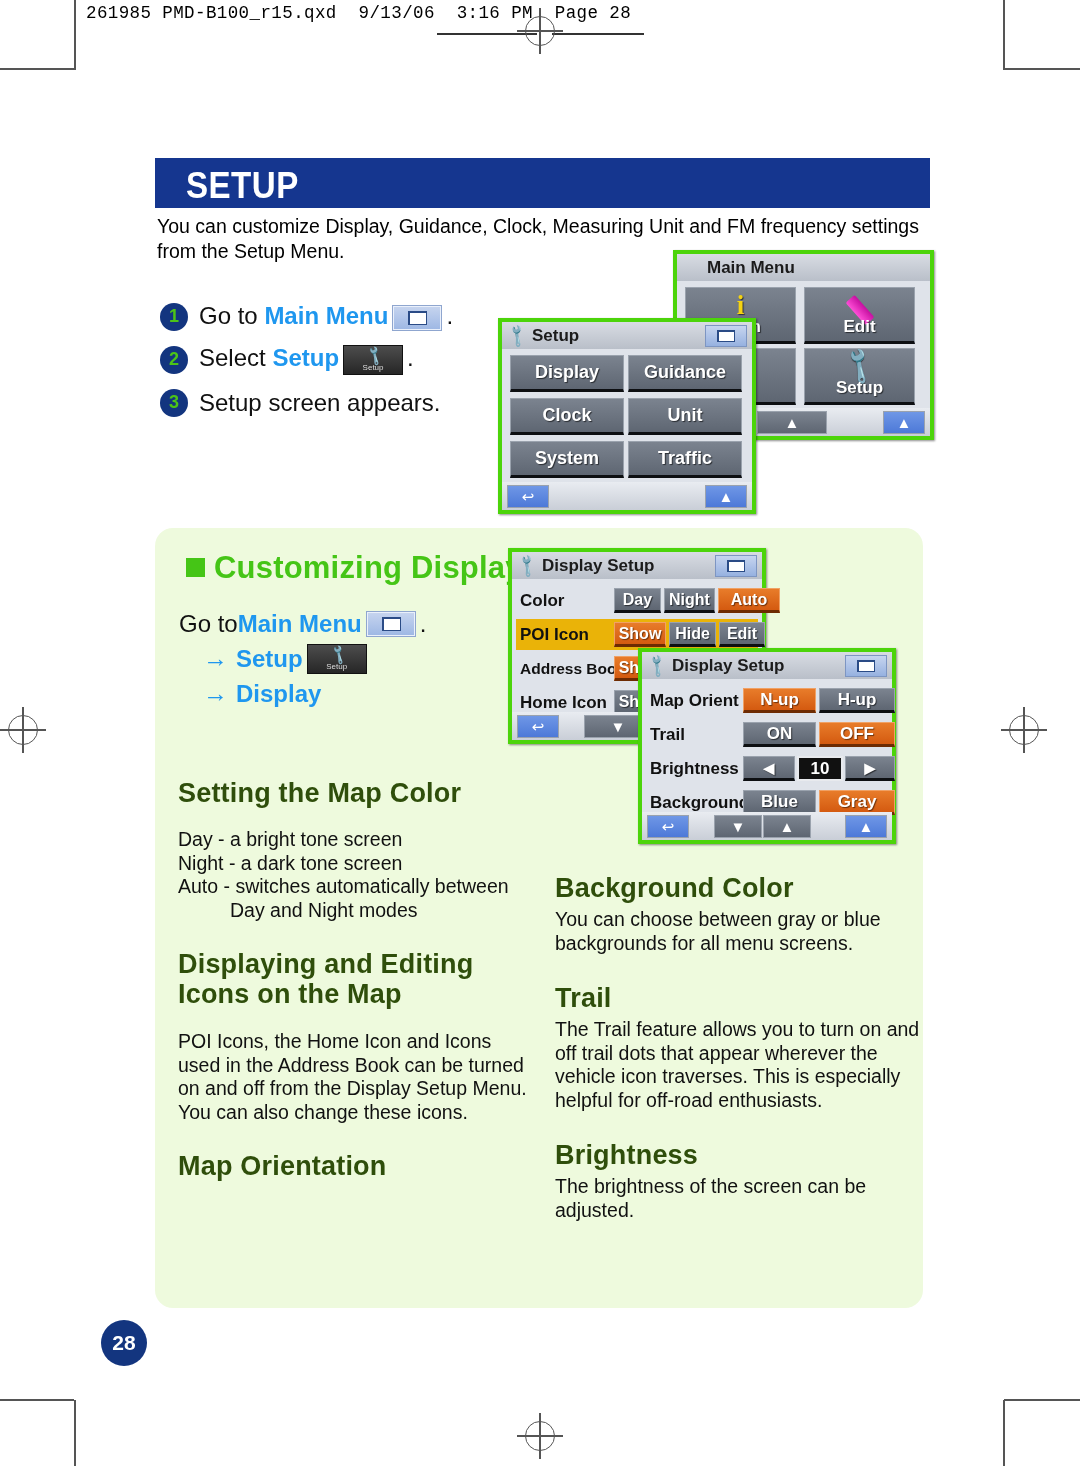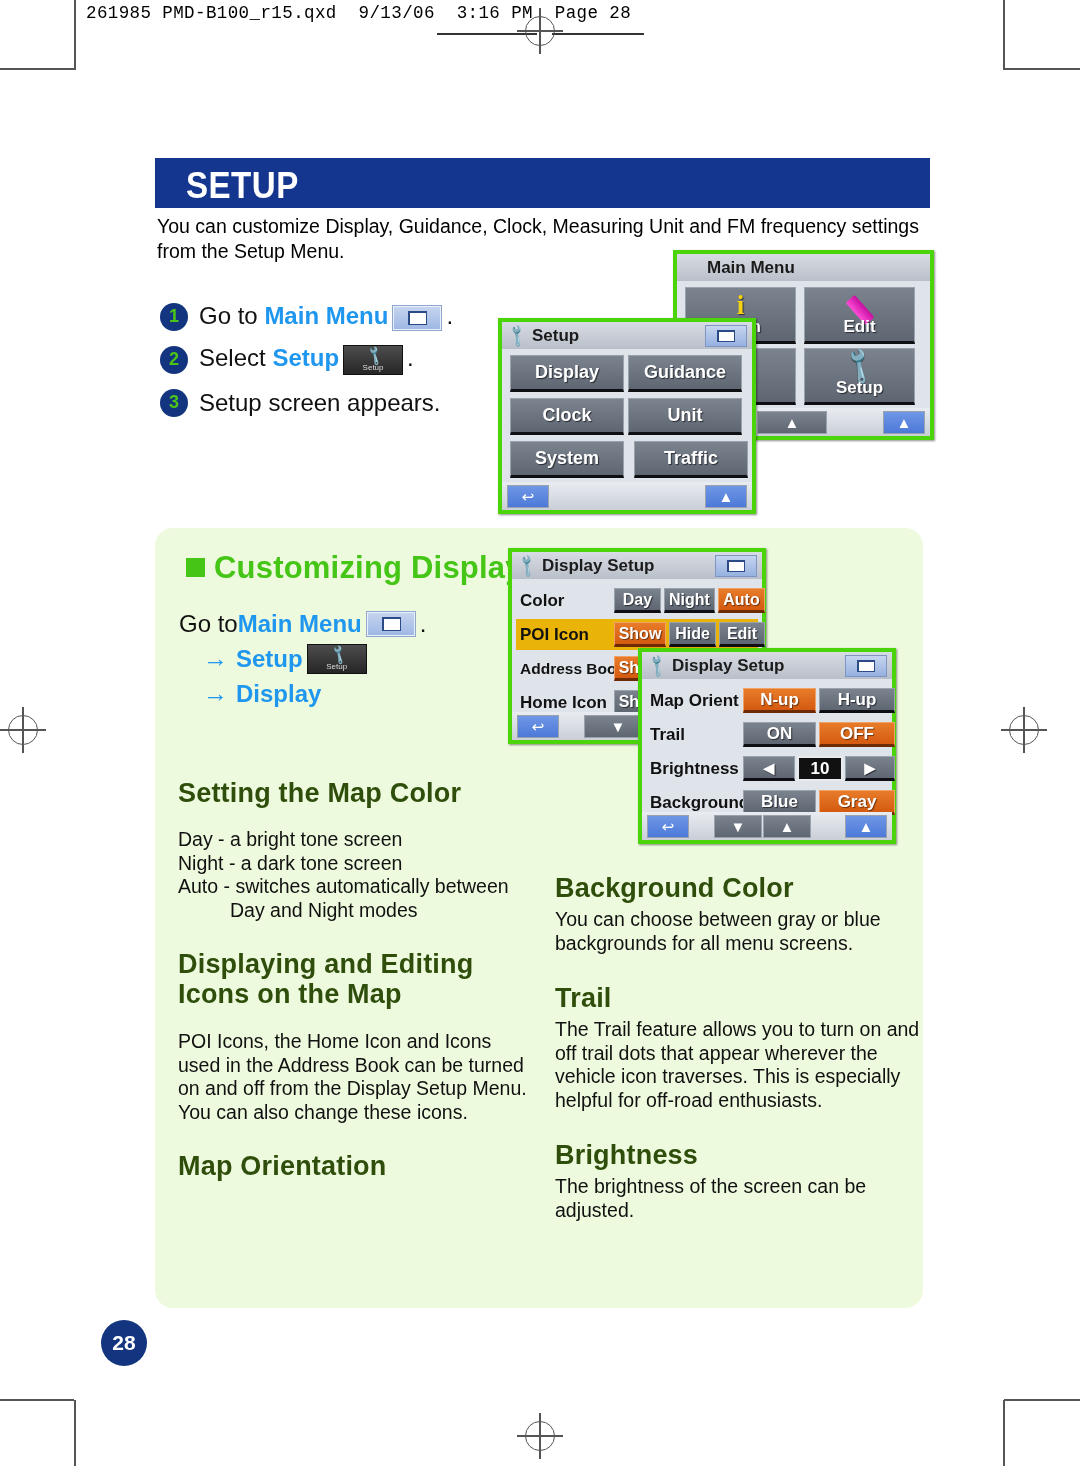--- a/index.html
+++ b/index.html
@@ -292,21 +292,21 @@
   <div class="title">
     <span class="wrench">🔧</span>
     <span class="tt">Setup</span>
     <span class="mm-chip"></span>
   </div>
   <div class="gbtn" style="left:8px;top:33px;">Display</div>
   <div class="gbtn" style="left:126px;top:33px;">Guidance</div>
   <div class="gbtn" style="left:8px;top:76px;">Clock</div>
   <div class="gbtn" style="left:126px;top:76px;">Unit</div>
   <div class="gbtn" style="left:8px;top:119px;">System</div>
-  <div class="gbtn" style="left:132px;top:119px;">Traffic</div>
+  <div class="gbtn" style="left:126px;top:119px;">Traffic</div>
   <div class="navbar">
     <div class="bbtn" style="left:5px;top:3px;width:40px;height:21px;">↩</div>
     <div class="bbtn" style="right:5px;top:3px;width:40px;height:21px;">▲</div>
   </div>
 </div>
 
 <div class="greenpanel">
 
   <div class="cust-head">
     <span class="sq"></span><span>Customizing Display</span>
@@ -364,21 +364,21 @@
   <div class="title">
     <span class="wrench">🔧</span>
     <span class="tt">Display Setup</span>
     <span class="mm-chip"></span>
   </div>
 
   <div style="position:absolute;left:4px;top:33px;right:4px;height:31px;background:#dfe3ea;">
     <span class="rowlabel" style="position:absolute;left:4px;top:0;height:31px;">Color</span>
     <span class="gbtn" style="position:absolute;left:98px;top:3px;width:47px;height:25px;font-size:16px;">Day</span>
     <span class="gbtn" style="position:absolute;left:148px;top:3px;width:51px;height:25px;font-size:16px;">Night</span>
-    <span class="obtn" style="position:absolute;left:202px;top:3px;width:47px;height:25px;font-size:16px;">Auto</span>
+    <span class="obtn" style="position:absolute;left:202px;top:3px;width:62px;height:25px;font-size:16px;">Auto</span>
   </div>
 
   <div style="position:absolute;left:4px;top:67px;right:4px;height:31px;background:#eab308;">
     <span class="rowlabel" style="position:absolute;left:4px;top:0;height:31px;">POI Icon</span>
     <span class="obtn" style="position:absolute;left:98px;top:3px;width:52px;height:25px;font-size:16px;">Show</span>
     <span class="gbtn" style="position:absolute;left:153px;top:3px;width:47px;height:25px;font-size:16px;">Hide</span>
     <span class="gbtn" style="position:absolute;left:203px;top:3px;width:46px;height:25px;font-size:16px;">Edit</span>
   </div>
 
   <div style="position:absolute;left:4px;top:101px;right:4px;height:31px;background:#dfe3ea;">

